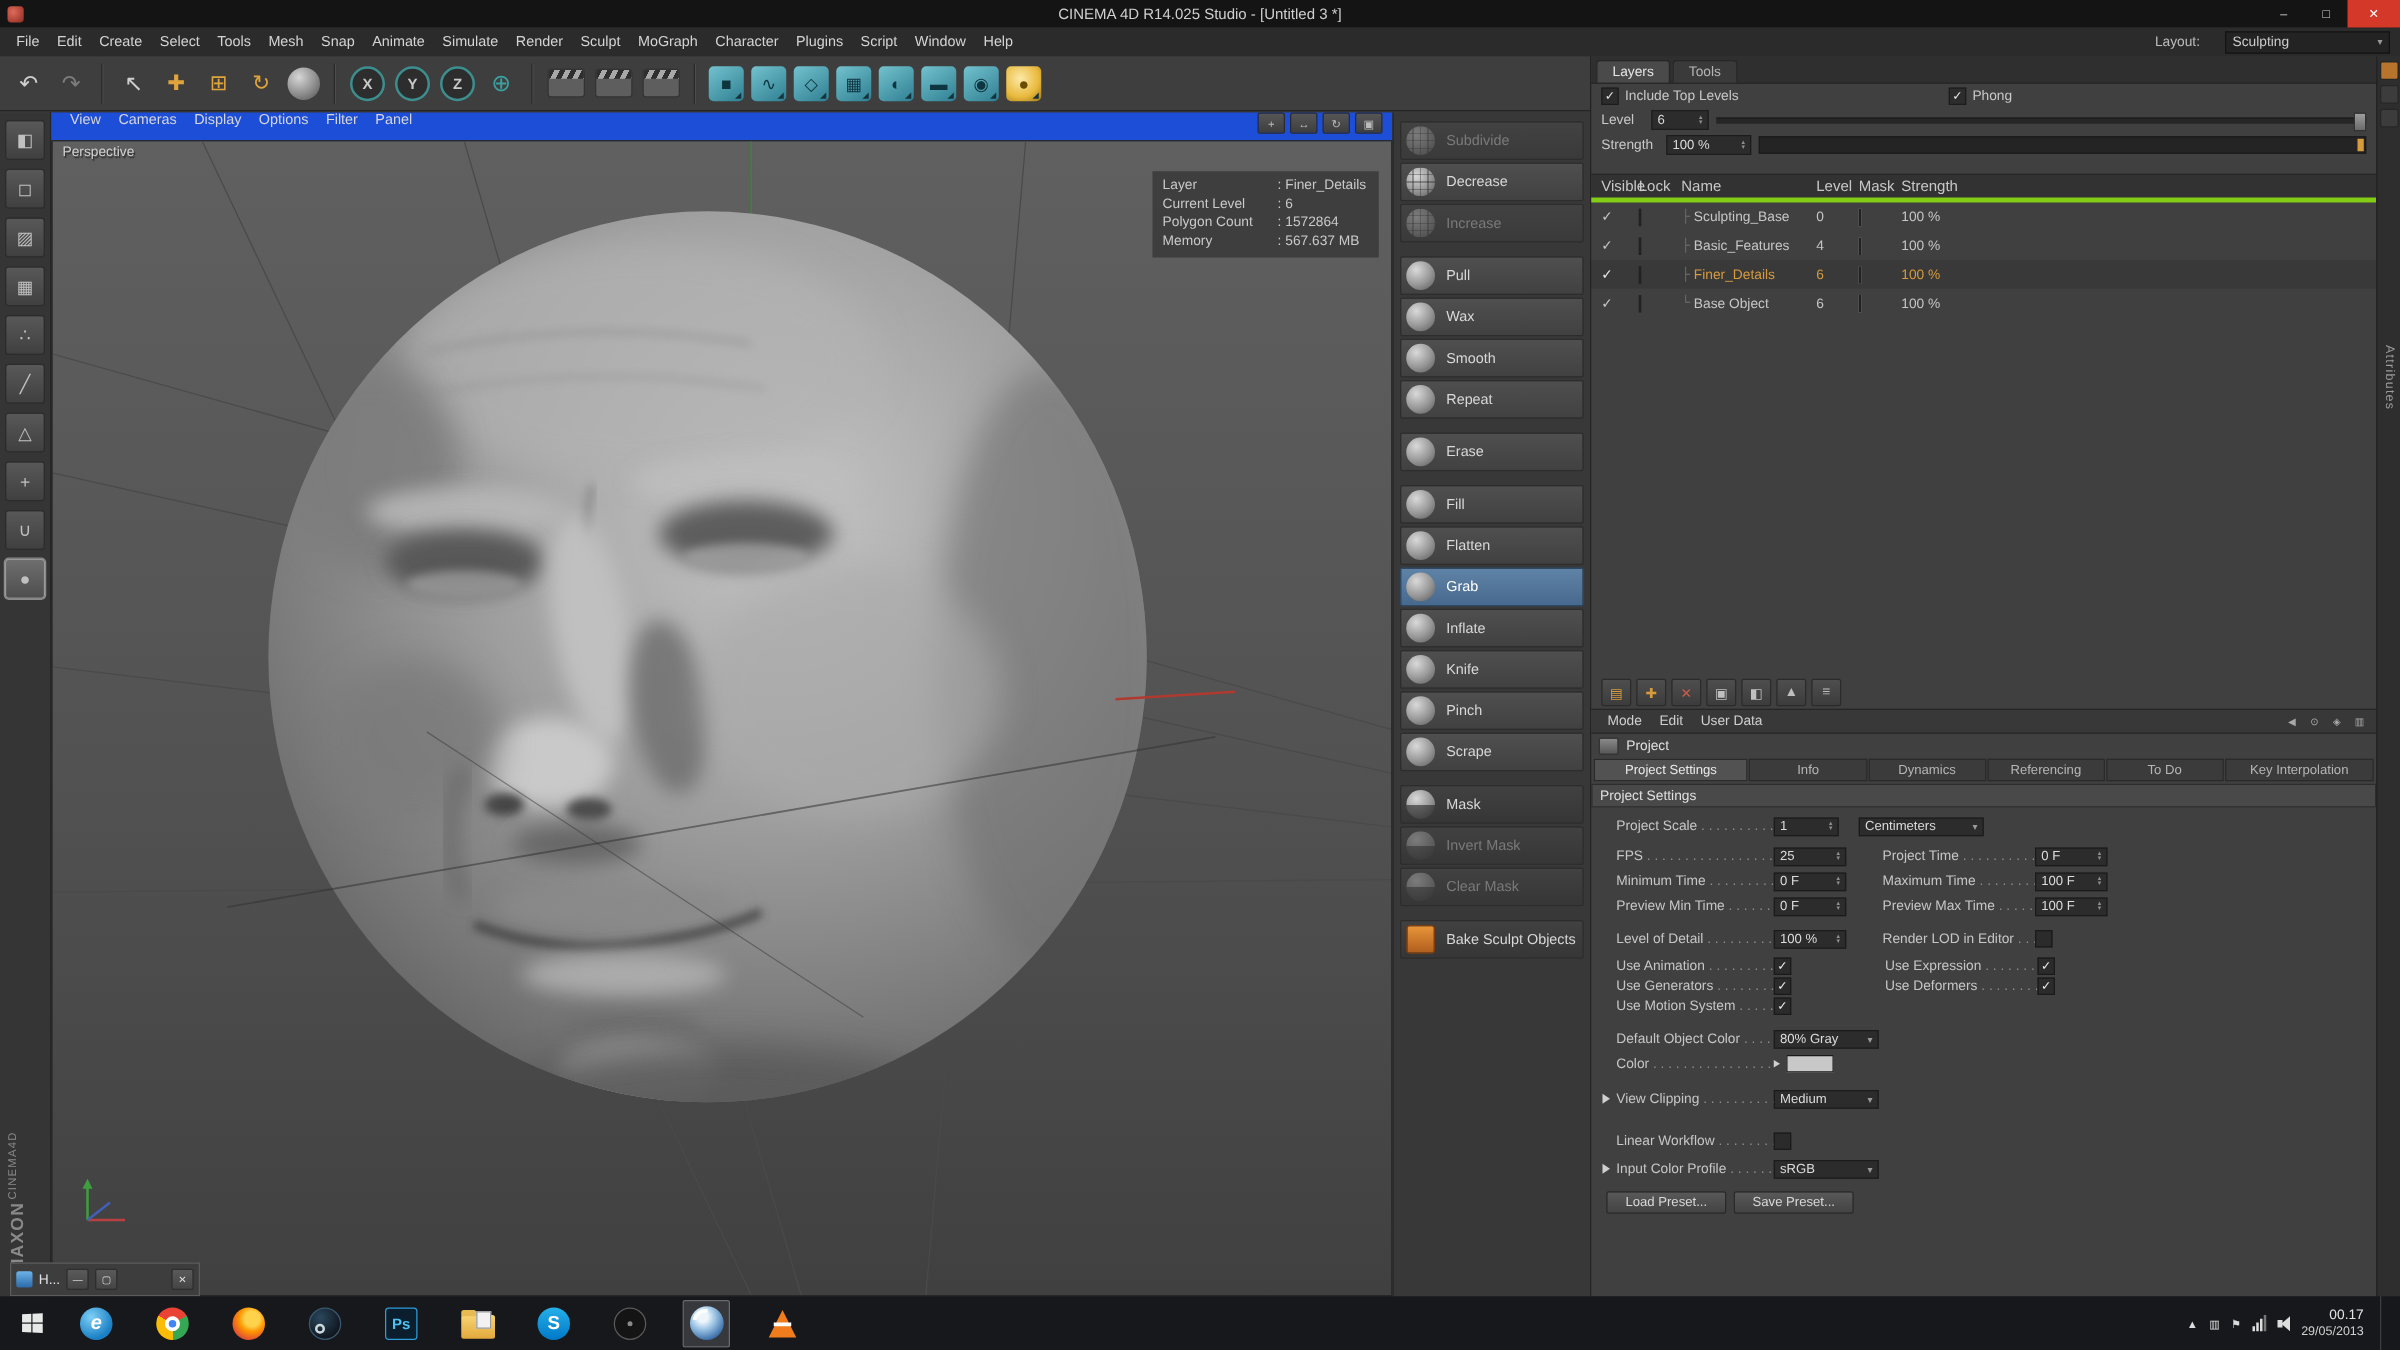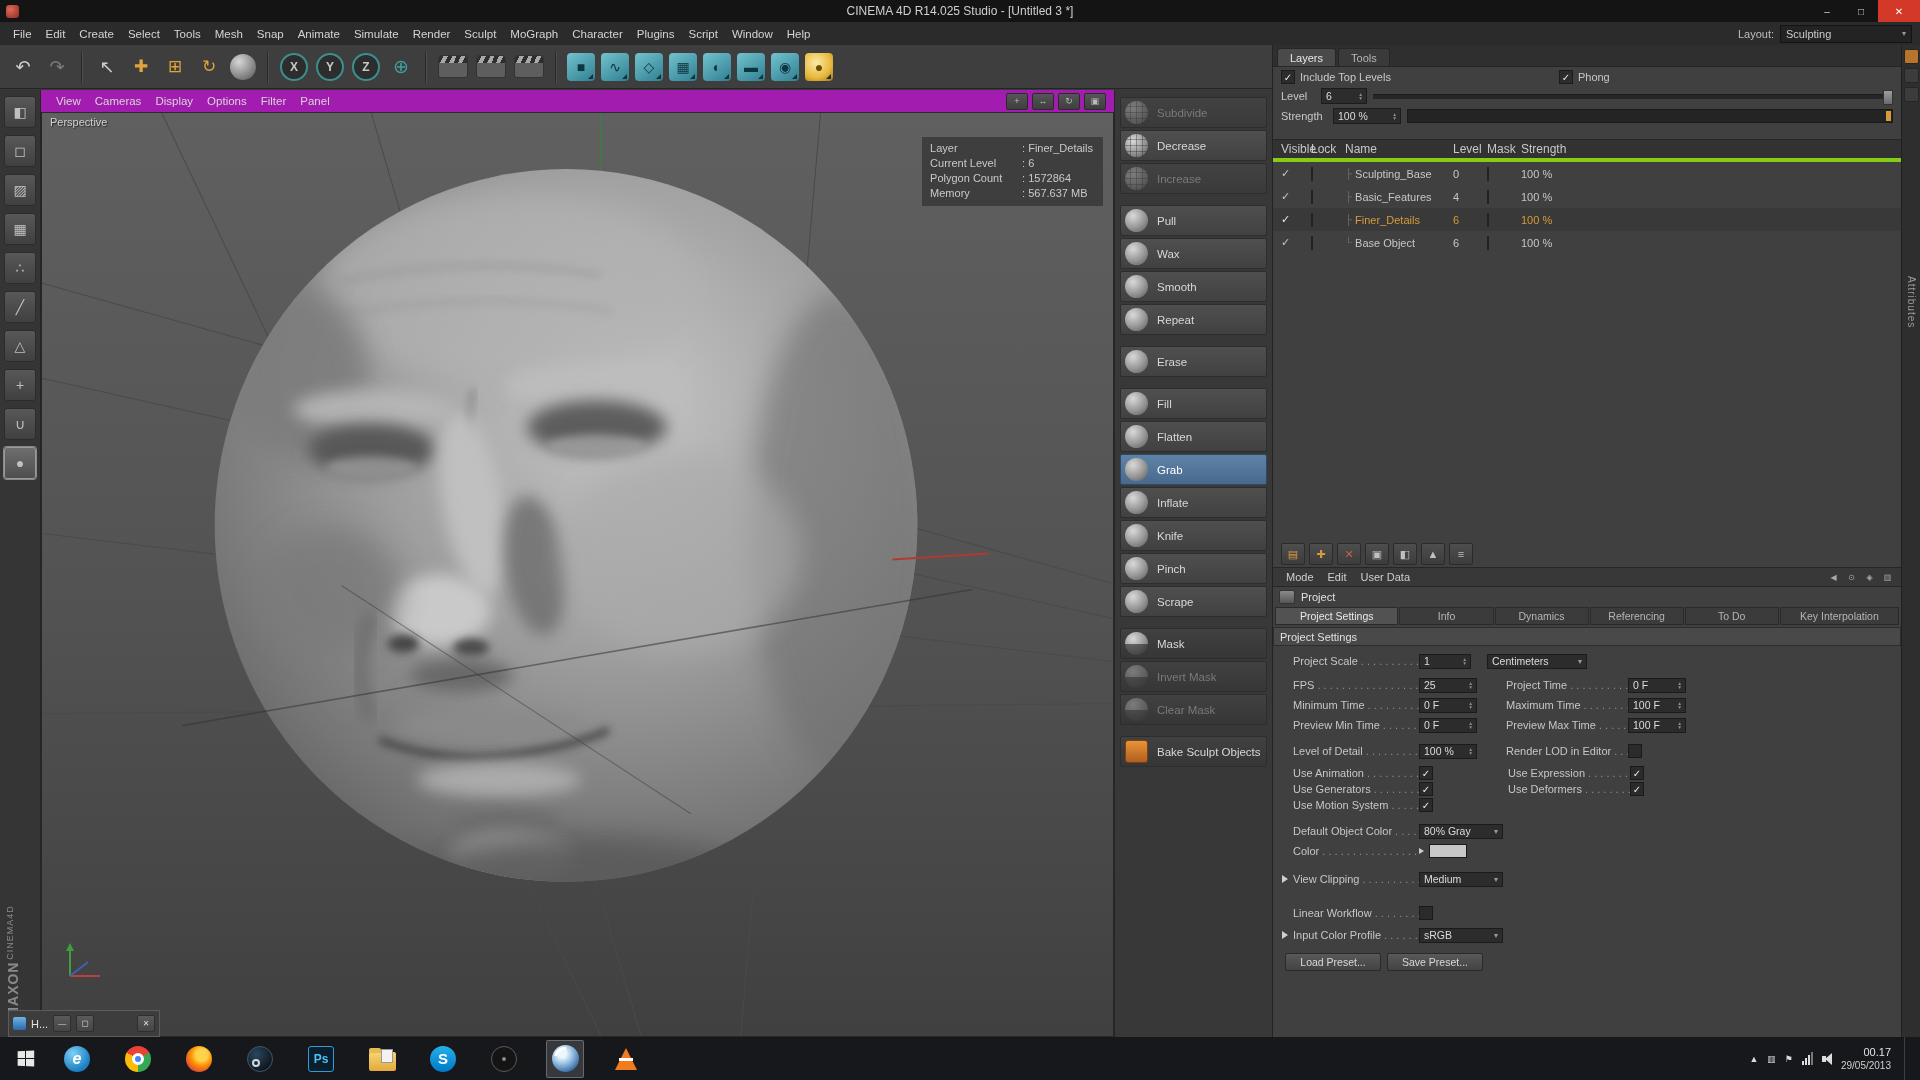--- a/index.html
+++ b/index.html
@@ -10,21 +10,21 @@
   .titlebar{position:absolute;top:0;left:0;right:0;height:22px;background:#141414;display:flex;align-items:center;z-index:30;}
   .tb-appicon{width:13px;height:13px;margin-left:6px;border-radius:3px;background:radial-gradient(circle at 35% 35%,#e06a5a,#8c2b22);}
   .tb-title{position:absolute;left:0;right:0;text-align:center;font-size:12px;color:#cfcfcf;pointer-events:none;}
   .win-btns{margin-left:auto;display:flex;z-index:2;}
   .win-btn{width:34px;height:22px;display:grid;place-items:center;color:#cfcfcf;font-size:10px;}
   .win-btn.close{background:#d33828;color:#fff;width:42px;}
 
   
   .menubar{position:absolute;top:22px;left:0;right:0;height:23px;background:#2b2b2b;border-bottom:1px sol id #1c1c1c;display:flex;align-items:center;padding-left:6px;z-index:29;}
   .menu-item{padding:0 7px;font-size:11.5px;color:#d4d4d4;}
-  .layout-box{margin-left:auto;display:flex;align-items:center;margin-right:8px;gap:6px;}
+  .layout-box{margin-left:auto;display:flex;align-items:center;margin-right:8px;gap:20px;}
   .layout-label{color:#bdbdbd;}
   .layout-select{width:120px;height:16px;background:#232323;border:1px solid #131313;color:#ccc;display:flex;align-items:center;padding:0 5px;}
   .dd-arrow{margin-left:auto;font-size:8px;color:#999;}
 
   
   .toolbar{position:absolute;top:45px;left:0;width:1272px;height:44px;background:#3e3e3e;border-bottom:1px solid #242424;display:flex;align-items:center;padding-left:8px;gap:4px;box-sizing:border-box;}
   .tb-ico{width:30px;height:30px;display:grid;place-items:center;font-size:18px;color:#cfcfcf;}
   .tb-ico.dim{color:#7d7d7d;}
   .tb-ico.orange{color:#e0a43c;font-size:17px;}
   .tb-sep{width:1px;height:32px;background:#2a2a2a;border-right:1px solid #4c4c4c;margin:0 5px;}
@@ -40,21 +40,21 @@
   
   .leftcol{position:absolute;top:90px;left:0;width:41px;bottom:43px;background:#353535;border-right:1px solid #252525;display:flex;flex-direction:column;align-items:center;padding-top:6px;gap:7px;box-sizing:border-box;}
   .lc-ico{width:30px;height:30px;border-radius:3px;background:linear-gradient(#585858,#404040);border:1px solid #2c2c2c;display:grid;place-items:center;color:#c0c0c0;font-size:14px;flex:none;}
   .lc-ico.active{background:linear-gradient(#6e6e6e,#4e4e4e);border-color:#9a9a9a;box-shadow:0 0 0 1px #8a8a8a;}
   .watermark{position:absolute;bottom:18px;left:5px;writing-mode:vertical-rl;transform:rotate(180deg);color:rgba(205,205,205,.55);display:flex;gap:2px;}
   .wm-1{font-size:14px;font-weight:bold;letter-spacing:1px;}
   .wm-2{font-size:9px;letter-spacing:1px;}
 
   
   .viewport{position:absolute;left:41px;top:90px;width:1073px;bottom:43px;display:flex;flex-direction:column;}
-  .vp-menus{height:22px;background:#a21caf;border-bottom:1px solid #2a2a2a;display:flex;align-items:center;padding:0 8px;flex:none;}
+  .vp-menus{height:22px;background:#1d4ed8;border-bottom:1px solid #2a2a2a;display:flex;align-items:flex-start;padding:0 8px;flex:none;}
   .vp-menu-item{font-size:11.5px;color:#d6d6d6;padding:0 7px;}
   .vp-cams{margin-left:auto;display:flex;gap:4px;}
   .vp-cam{width:20px;height:15px;background:linear-gradient(#565656,#3e3e3e);border:1px solid #2b2b2b;border-radius:2px;display:grid;place-items:center;font-size:9px;color:#bbb;}
   .vp-canvas{position:relative;flex:1;overflow:hidden;border:1px solid #272727;border-top:none;}
   .vp-svg{position:absolute;inset:0;width:100%;height:100%;}
   .vp-label{position:absolute;top:3px;left:8px;font-size:11px;color:#d2d2d2;text-shadow:1px 1px 1px rgba(0,0,0,.6);}
   .hud{position:absolute;top:24px;right:10px;background:rgba(30,30,30,.5);padding:4px 10px 5px 8px;line-height:15px;color:#c9c9c9;}
   .hud-row{display:flex;}
   .hud-k{width:92px;}
   .gizmo{position:absolute;left:18px;bottom:52px;}

